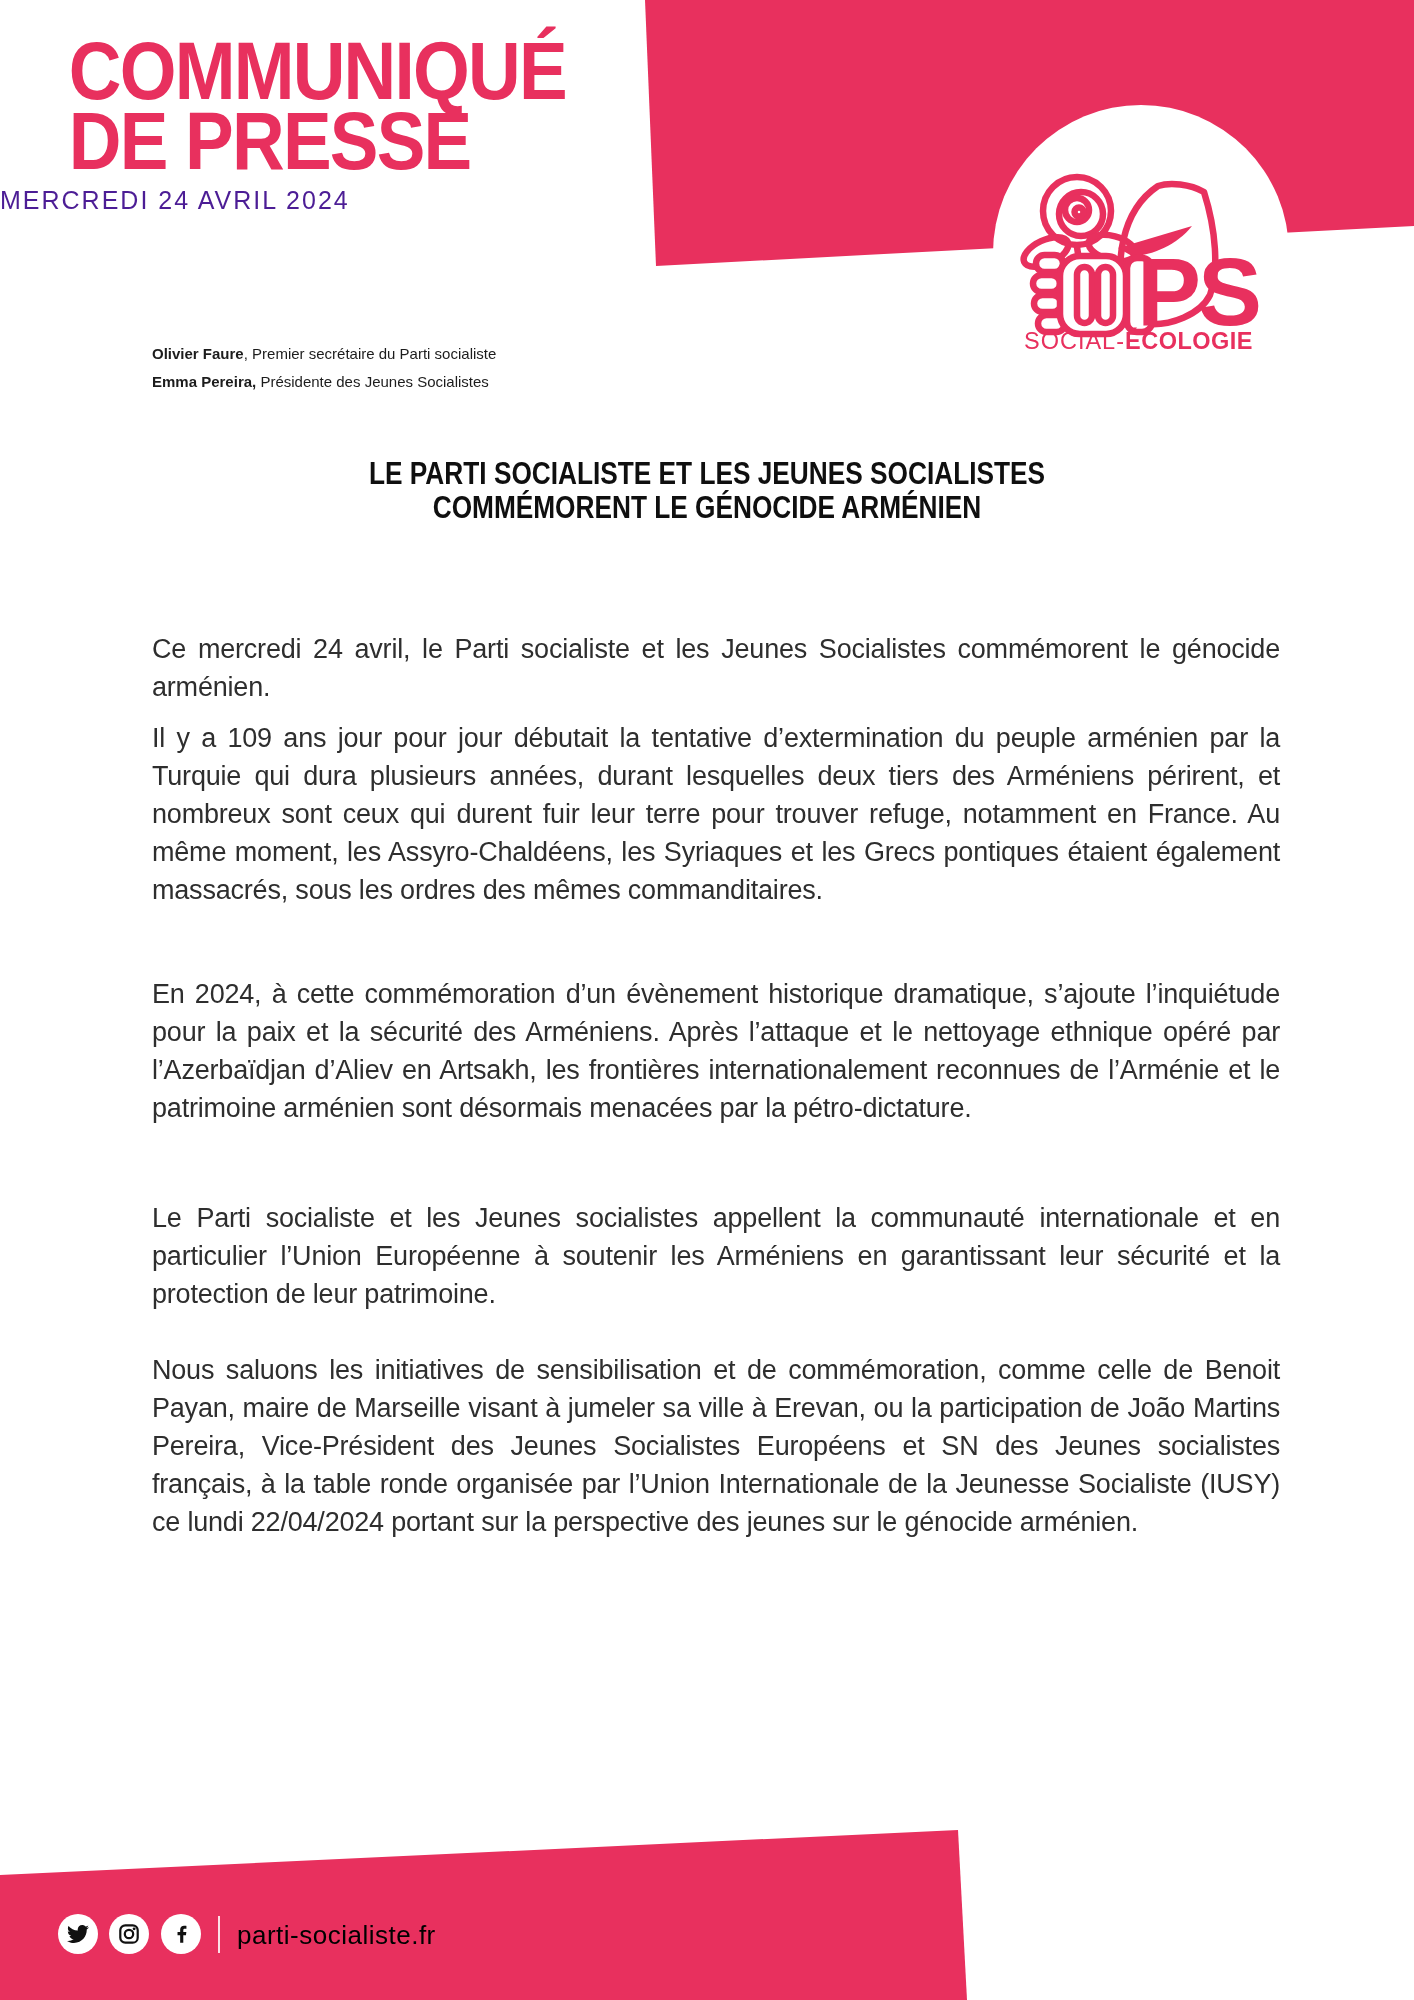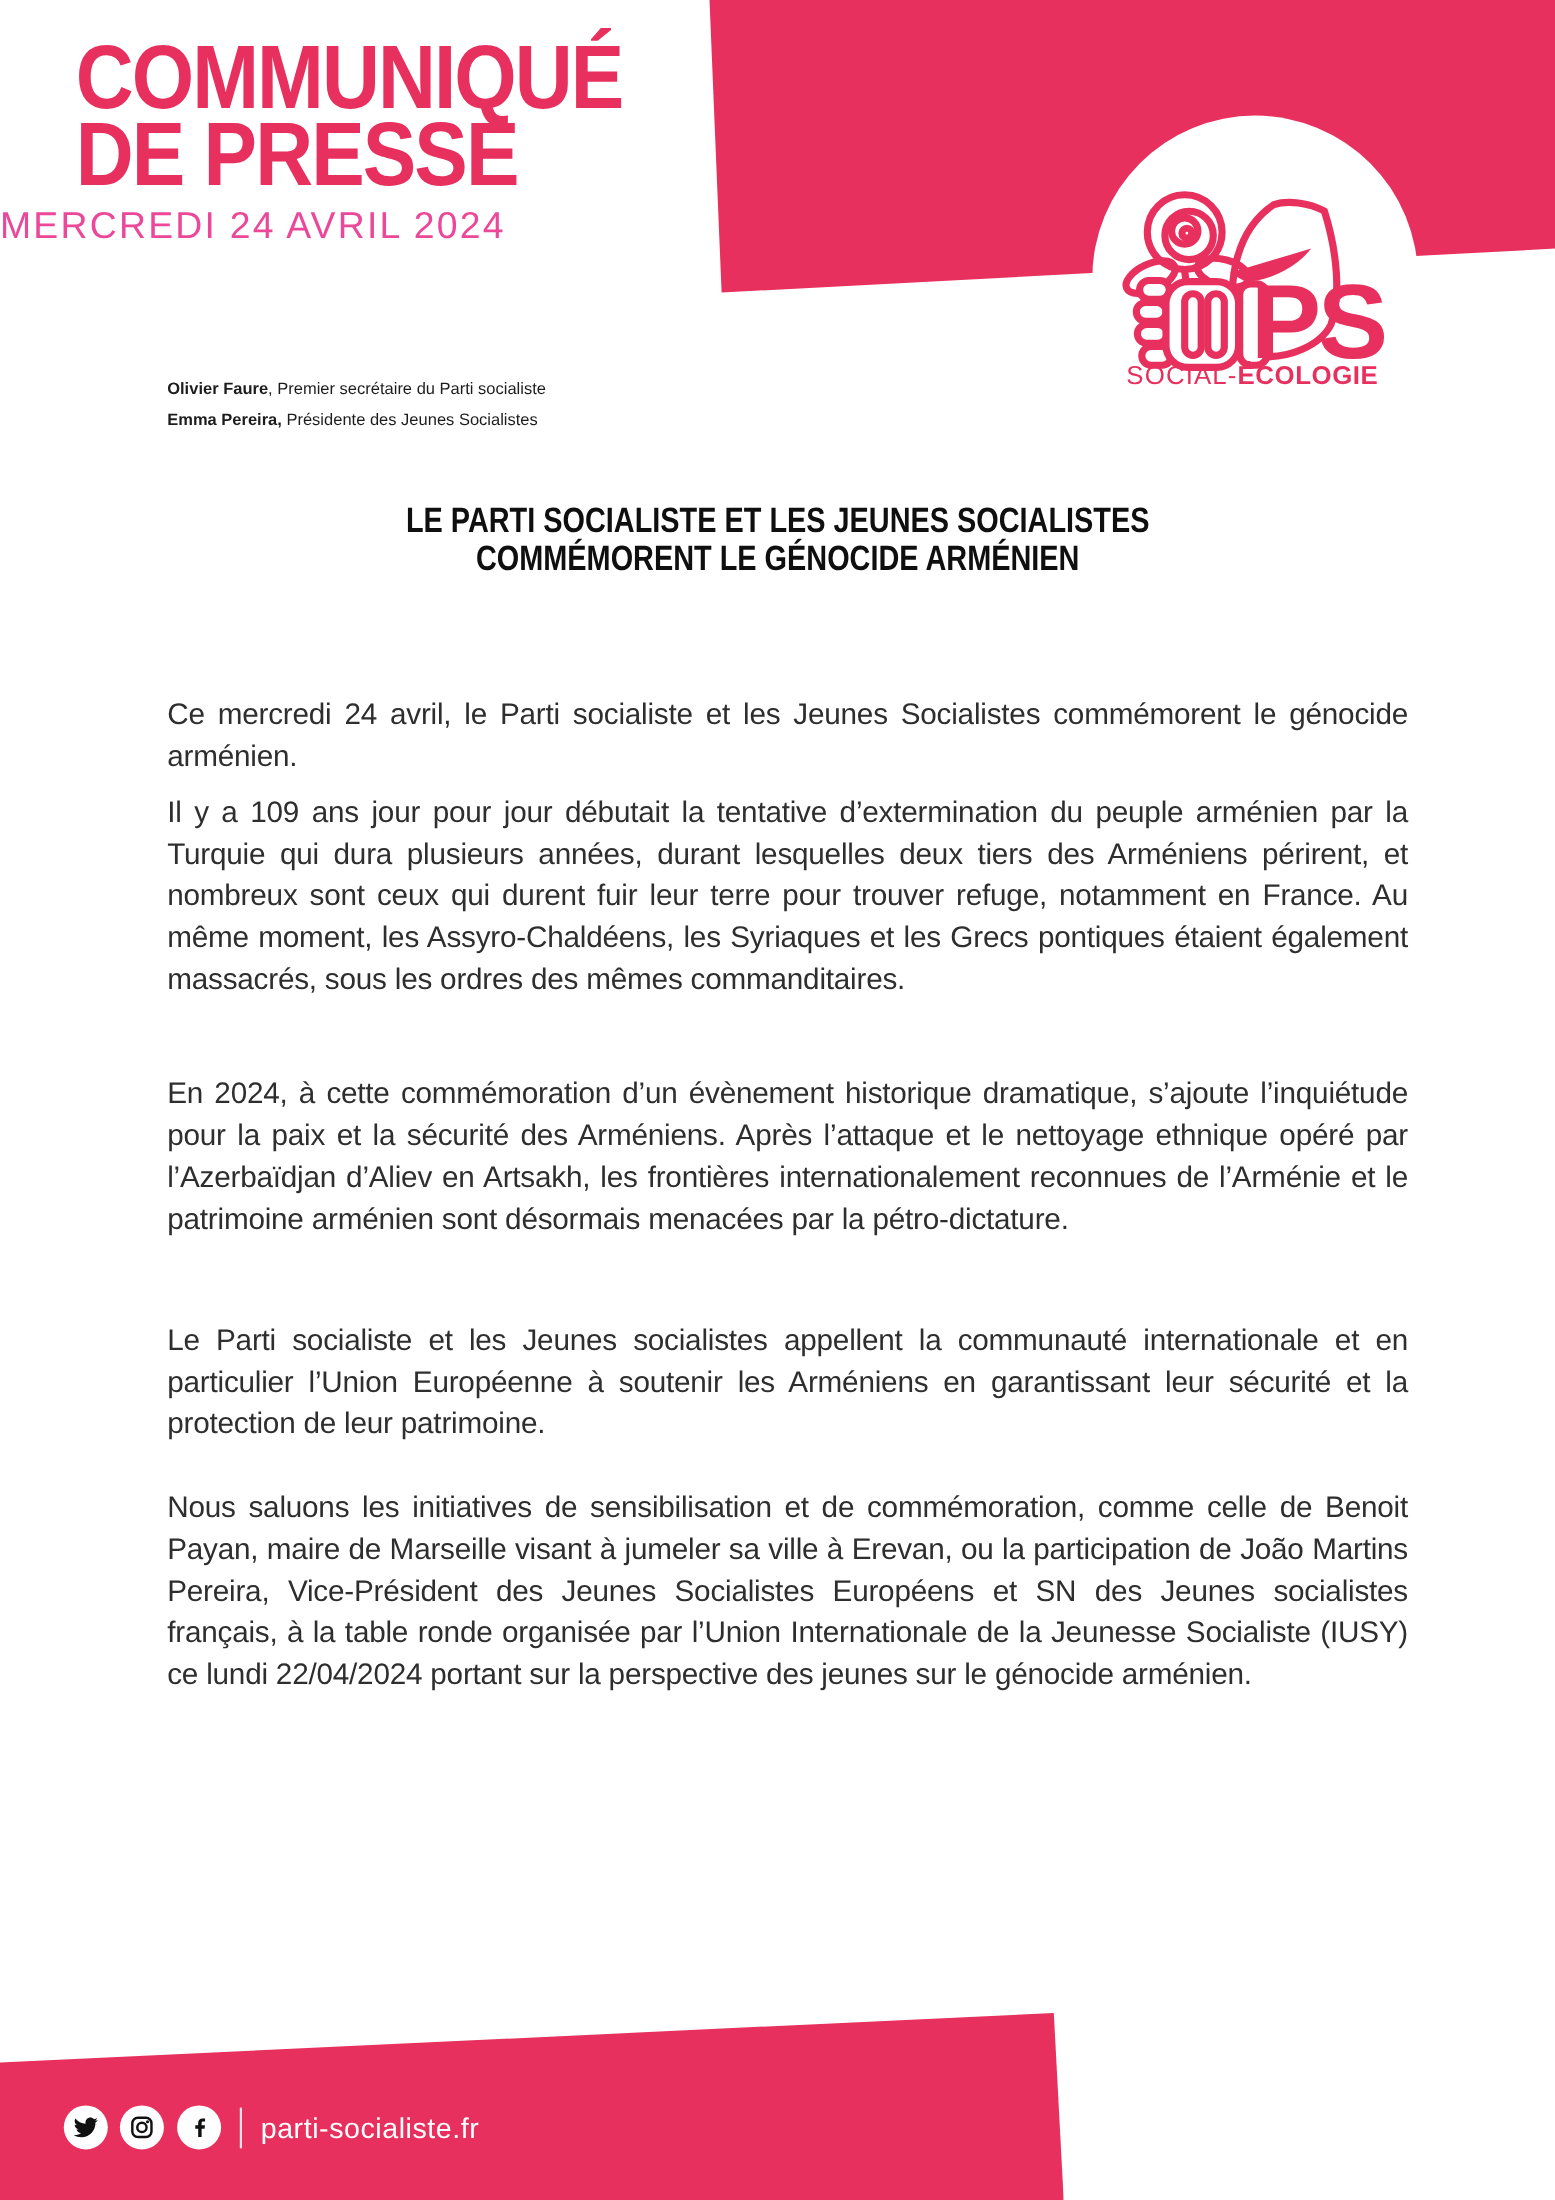--- a/index.html
+++ b/index.html
@@ -11,22 +11,22 @@
   .top-deco { position:absolute; top:0; left:0; }
 
   
   .press-header { position:absolute; top:36px; left:0; width:625px; }
   .press-header .condense { transform:scaleX(0.89); transform-origin:top right; }
   .press-title-line {
     font-size:82px; font-weight:700; line-height:70px; letter-spacing:-2px;
     color:#E8305E; white-space:nowrap;
   }
   .press-date {
-    margin-top:10px; font-size:34px; font-weight:400; letter-spacing:2px;
-    color:#ec4899; white-space:nowrap;
+    margin-top:10px; font-size:25px; font-weight:400; letter-spacing:2px;
+    color:#4c1d95; white-space:nowrap;
   }
 
   
   .authors { position:absolute; top:340px; left:152px; font-size:15px; line-height:28px; color:#1c1c1c; }
   .authors p { margin:0; }
   .authors b { font-weight:700; }
 
   
   .headline {
     position:absolute; top:456px; left:0; width:1414px; text-align:center;
@@ -50,21 +50,21 @@
   }
   .social-circle {
     position:absolute; top:94px; width:40px; height:40px; border-radius:50%;
     background:#ffffff; display:flex; align-items:center; justify-content:center;
     cursor:pointer;
   }
   .sc-tw{left:58px} .sc-ig{left:109px} .sc-fb{left:161px}
   .footer-divider { position:absolute; left:218px; top:96px; width:2px; height:37px; background:rgba(255,255,255,0.85); }
   .footer-site {
     position:absolute; left:237px; top:100px; font-size:26px; line-height:30px;
-    color:#ffffff; letter-spacing:0.5px; cursor:pointer;
+    color:#000000; letter-spacing:0.5px; cursor:pointer;
   }
 </style>
 </head>
 <body>
 
 <div class="page">
 
   <svg class="top-deco" width="1414" height="560" viewBox="0 0 1414 560">
     <polygon points="645,0 1414,0 1414,226 656,266" fill="#E8305E"></polygon>
     <circle cx="1141" cy="253" r="148" fill="#ffffff"></circle>

